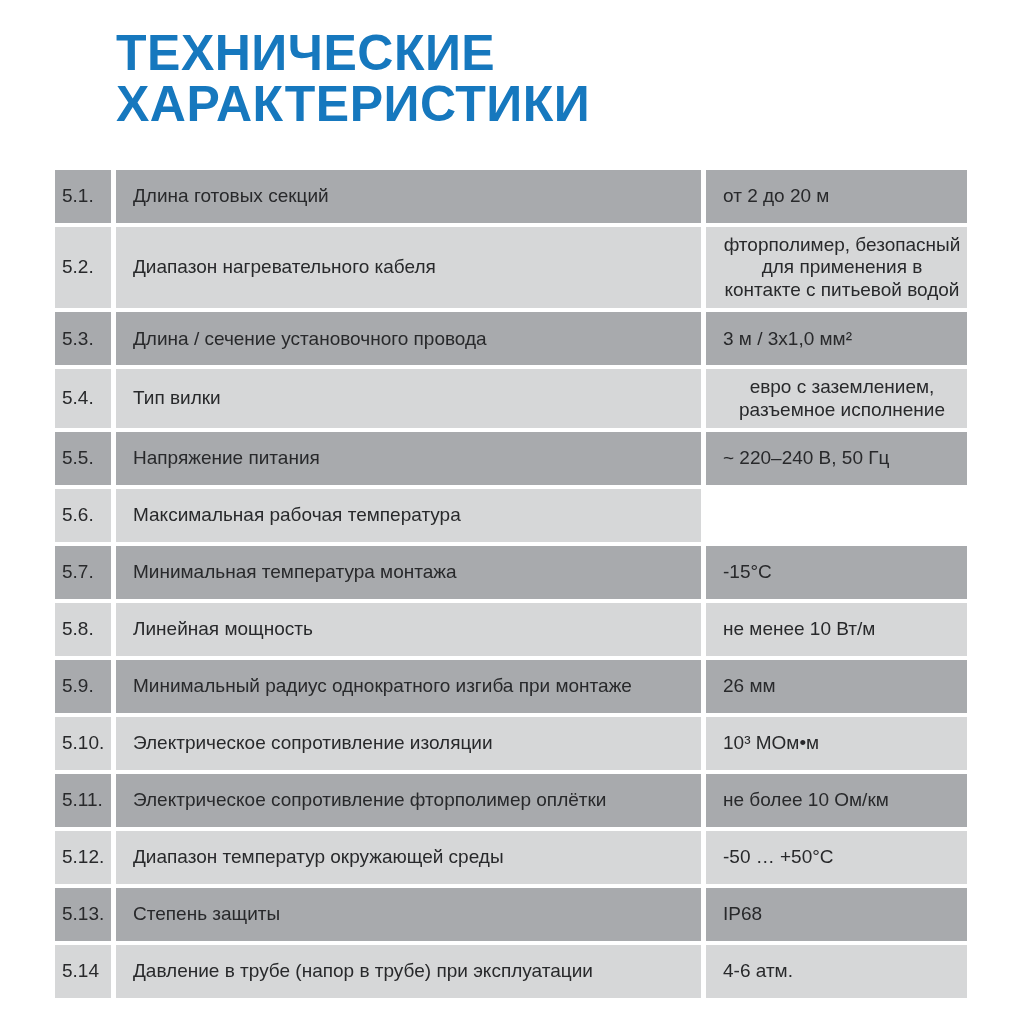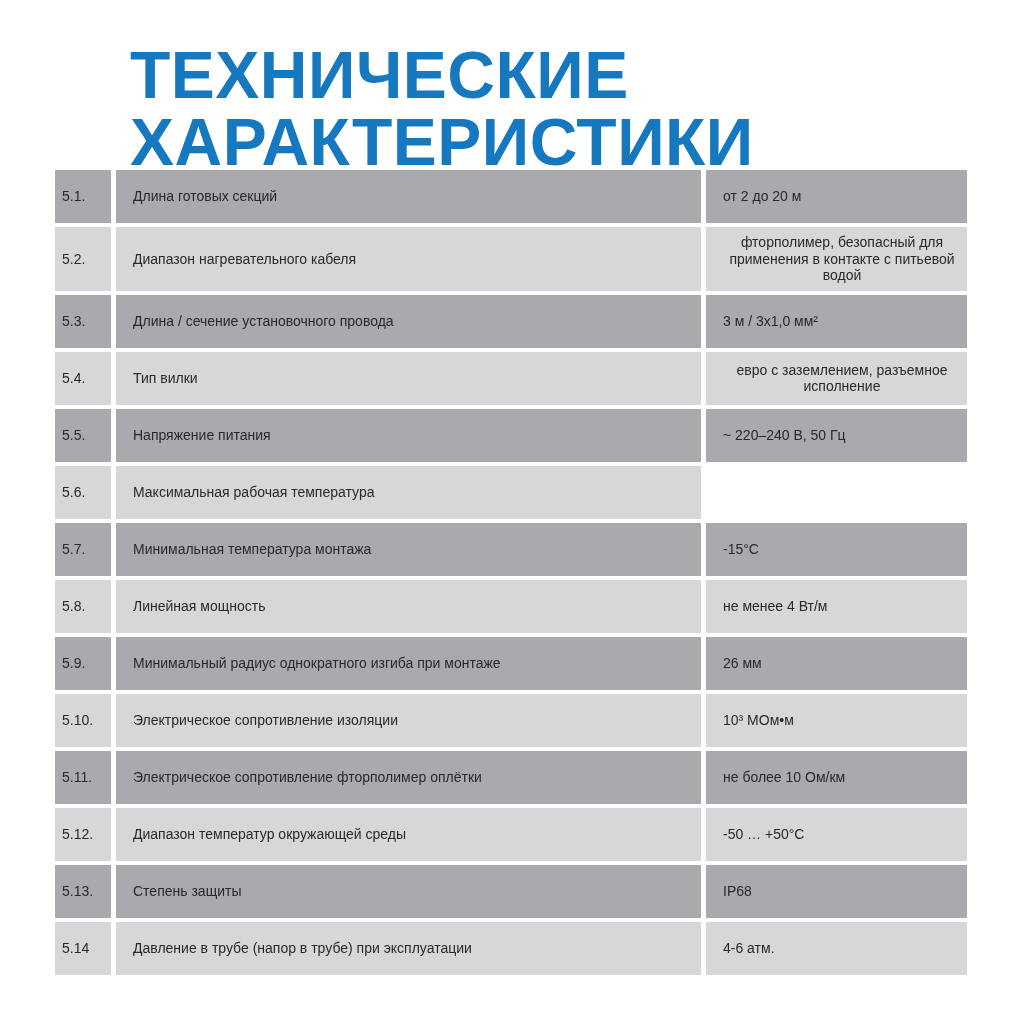--- a/index.html
+++ b/index.html
@@ -16,22 +16,22 @@
   .page {
     position: relative;
     width: 1024px;
     height: 1024px;
     background: var(--bg, #ffffff);
   }
   .title {
     position: absolute;
     left: 116px;
     top: 28px;
-    margin: 14px;
-    font-size: 66px;
+    margin: 0;
+    font-size: 50px;
     font-weight: 700;
     line-height: 1.02;
     letter-spacing: 0.5px;
     color: var(--accent, #1678be);
     text-transform: uppercase;
   }
   .spec-table {
     position: absolute;
     left: 55px;
     top: 170px;
@@ -44,21 +44,21 @@
     display: grid;
     grid-template-columns: 56px 585px 1fr;
     column-gap: 5px;
     min-height: 53px;
   }
   .spec-row > .cell {
     box-sizing: border-box;
     display: flex;
     align-items: center;
     padding: 7px 17px;
-    font-size: 14px;
+    font-size: 19px;
     line-height: 1.18;
     color: var(--text, #28292b);
   }
   .spec-row:nth-child(odd) > .cell { background: var(--row-dark, #a8aaad); }
   .spec-row:nth-child(even) > .cell { background: var(--row-light, #d6d7d8); }
   .cell.num { padding-left: 7px; padding-right: 4px; }
   .cell.value { padding-right: 6px; text-align: center; }
 </style>
 </head>
 <body>
@@ -104,21 +104,21 @@
 
   <div class="spec-row">
     <div class="cell num">5.7.</div>
     <div class="cell param">Минимальная температура монтажа</div>
     <div class="cell value">-15°С</div>
   </div>
 
   <div class="spec-row">
     <div class="cell num">5.8.</div>
     <div class="cell param">Линейная мощность</div>
-    <div class="cell value">не менее 4 Вт/м</div>
+    <div class="cell value">не менее 10 Вт/м</div>
   </div>
 
   <div class="spec-row">
     <div class="cell num">5.9.</div>
     <div class="cell param">Минимальный радиус однократного изгиба при монтаже</div>
     <div class="cell value">26 мм</div>
   </div>
 
   <div class="spec-row">
     <div class="cell num">5.10.</div>

